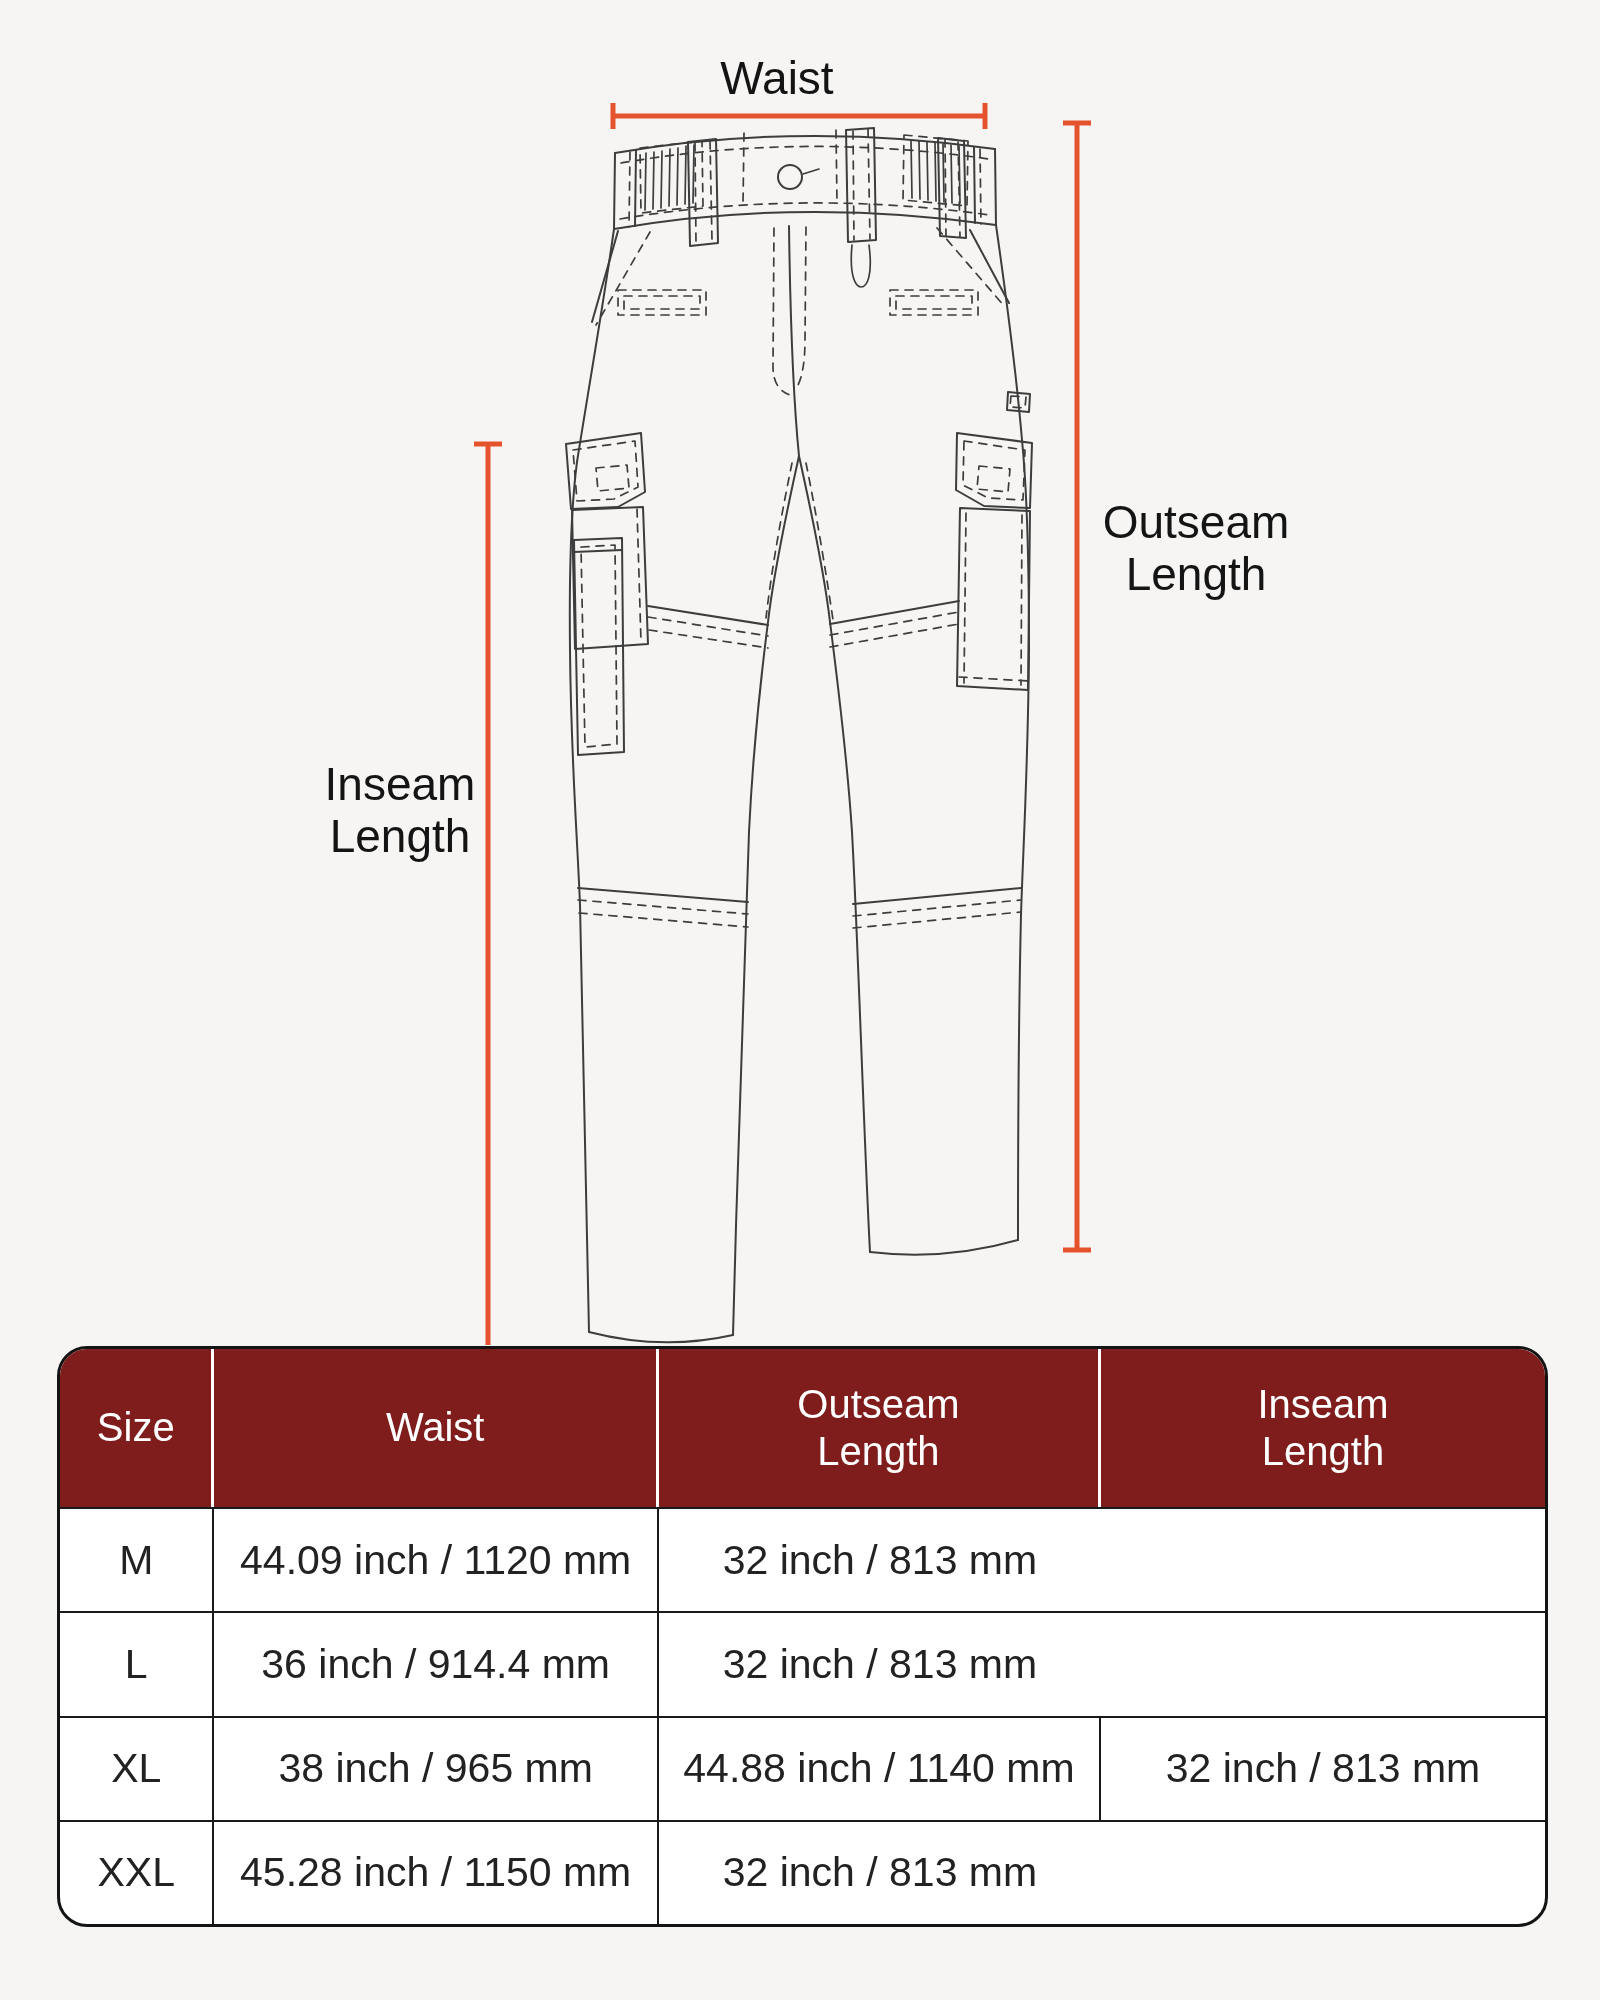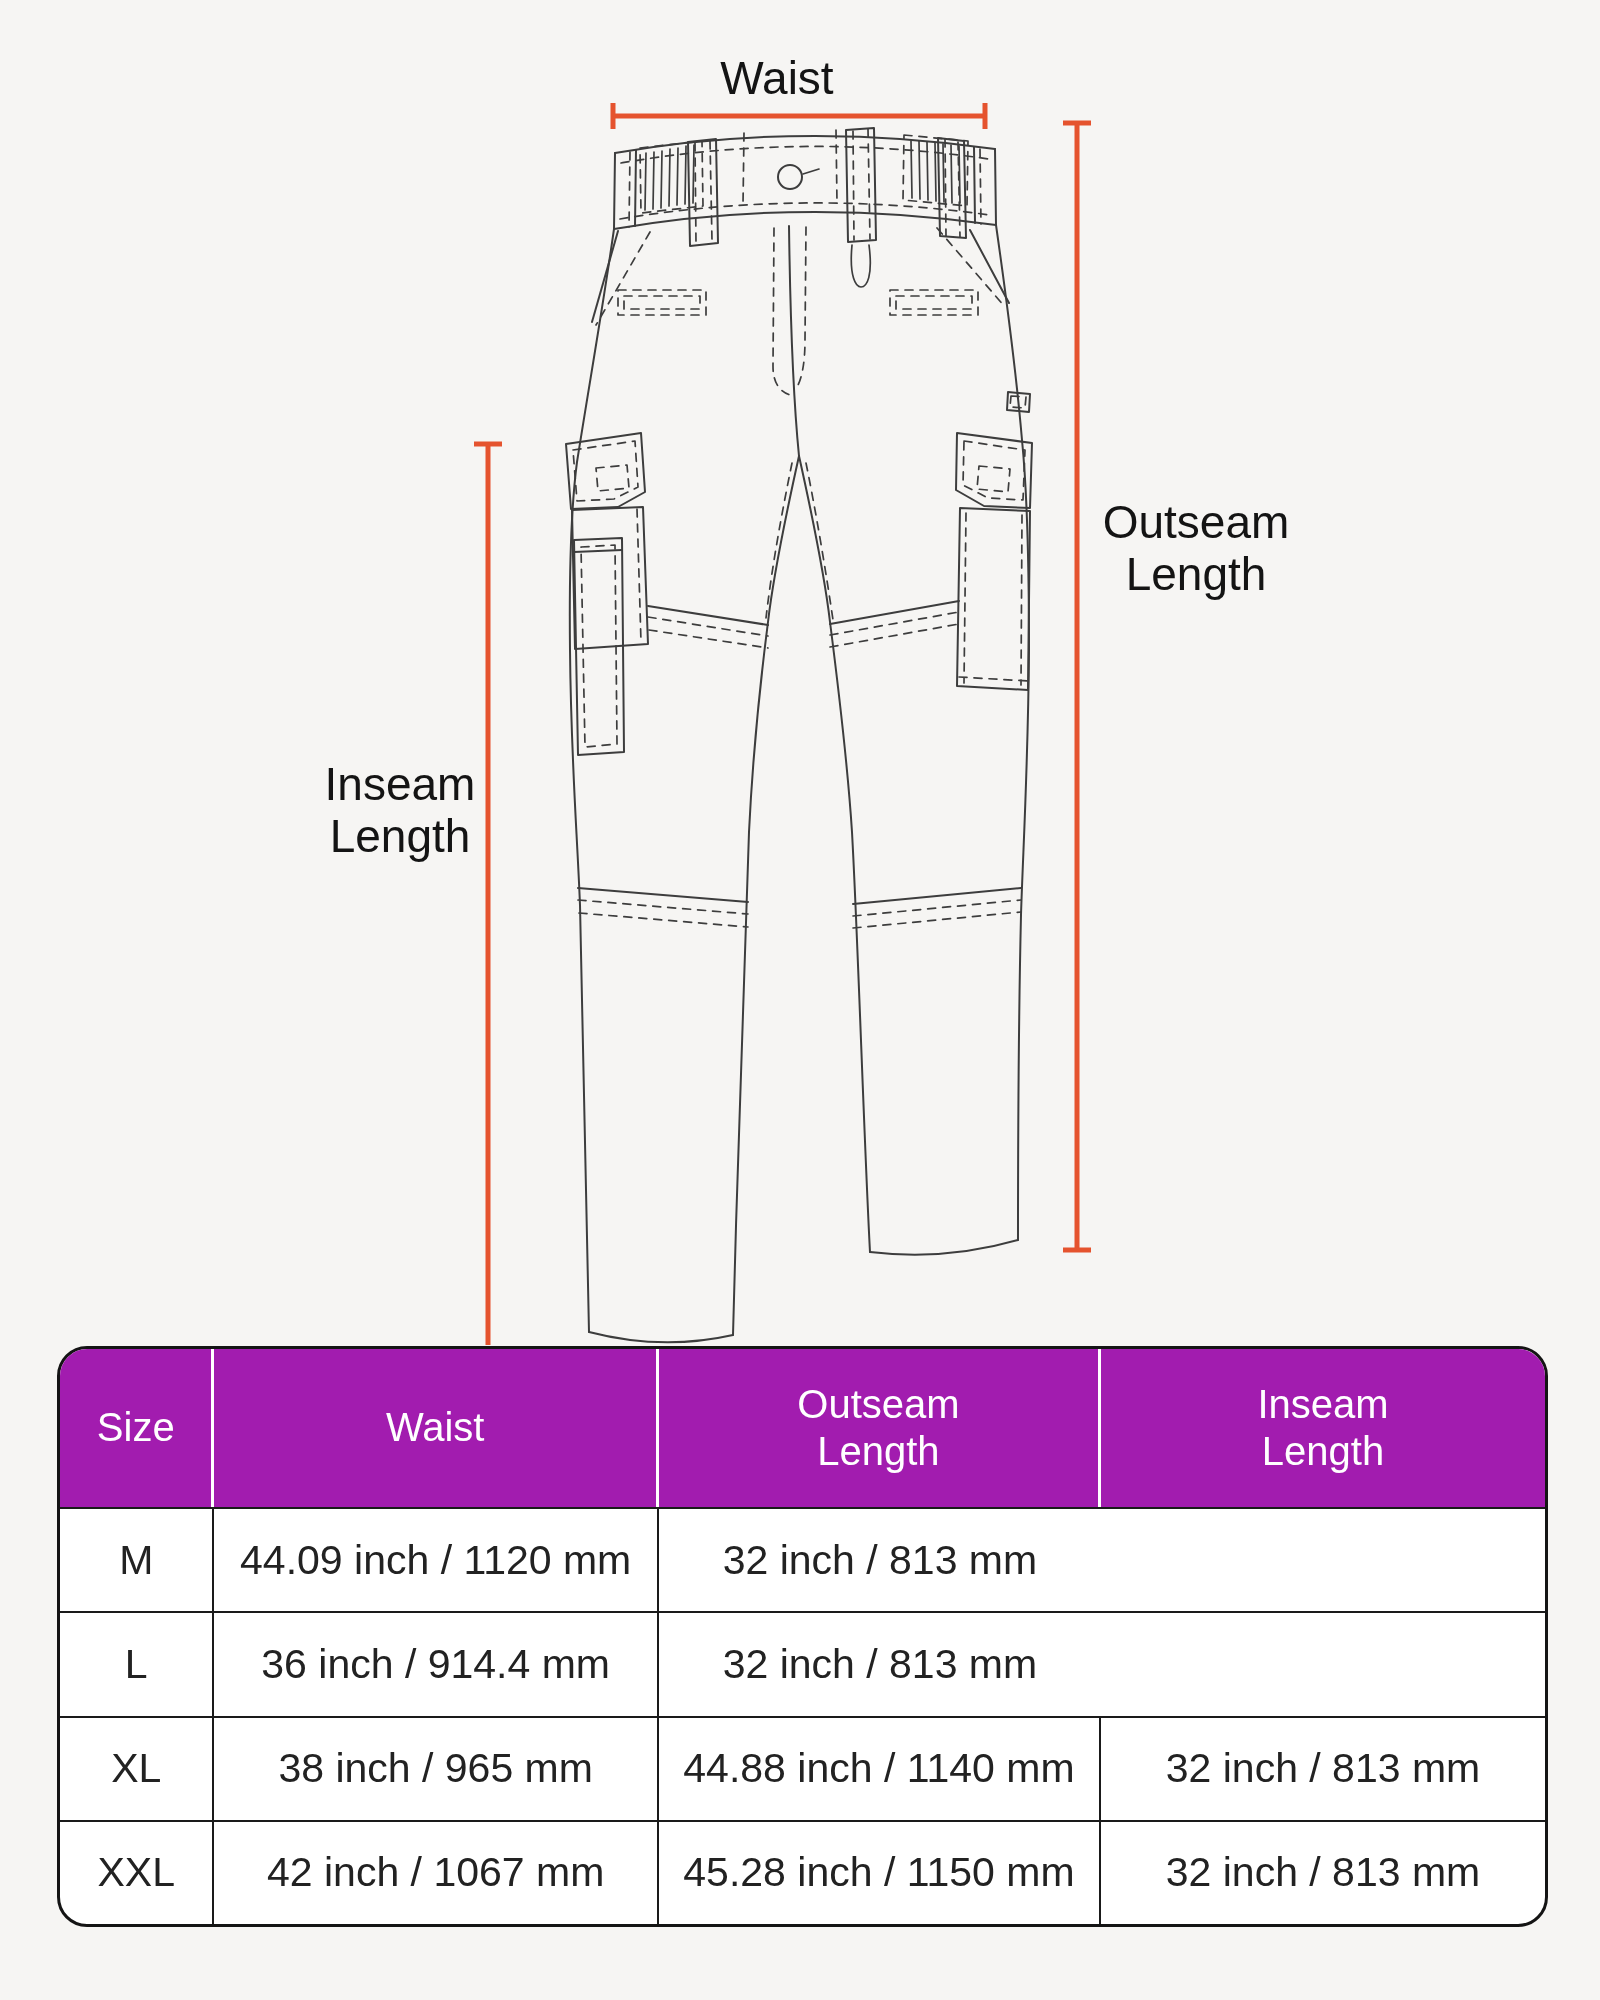--- a/index.html
+++ b/index.html
@@ -33,21 +33,21 @@
     width:1491px;height:581px;
     box-sizing:border-box;
     background:#ffffff;
     border:3px solid #141414;
     border-radius:30px;
     overflow:hidden;
     display:flex;flex-direction:column;
   }
   .thead{
     height:158px;flex:0 0 158px;
-    background:#a21caf;
+    background:#7f1d1d;
     display:grid;
     grid-template-columns:10.4% 29.93% 29.77% 29.9%;
   }
   .th{
     display:flex;flex-direction:column;align-items:center;justify-content:center;
     color:#ffffff;font-size:40px;line-height:1.18;
     border-right:3px solid #ffffff;
   }
   .th:last-child{border-right:none;}
   .tbody{flex:1;display:flex;flex-direction:column;}
@@ -233,19 +233,18 @@
         <div class="td">32 inch / 813 mm</div>
       </div>
       <div class="tr">
         <div class="td">XL</div>
         <div class="td">38 inch / 965 mm</div>
         <div class="td">44.88 inch / 1140 mm</div>
         <div class="td">32 inch / 813 mm</div>
       </div>
       <div class="tr">
         <div class="td">XXL</div>
-        <div class="td">42 inch / 1067 mm</div>
         <div class="td">45.28 inch / 1150 mm</div>
         <div class="td">32 inch / 813 mm</div>
       </div>
     </div>
   </div>
 </div>
 
 </body></html>

